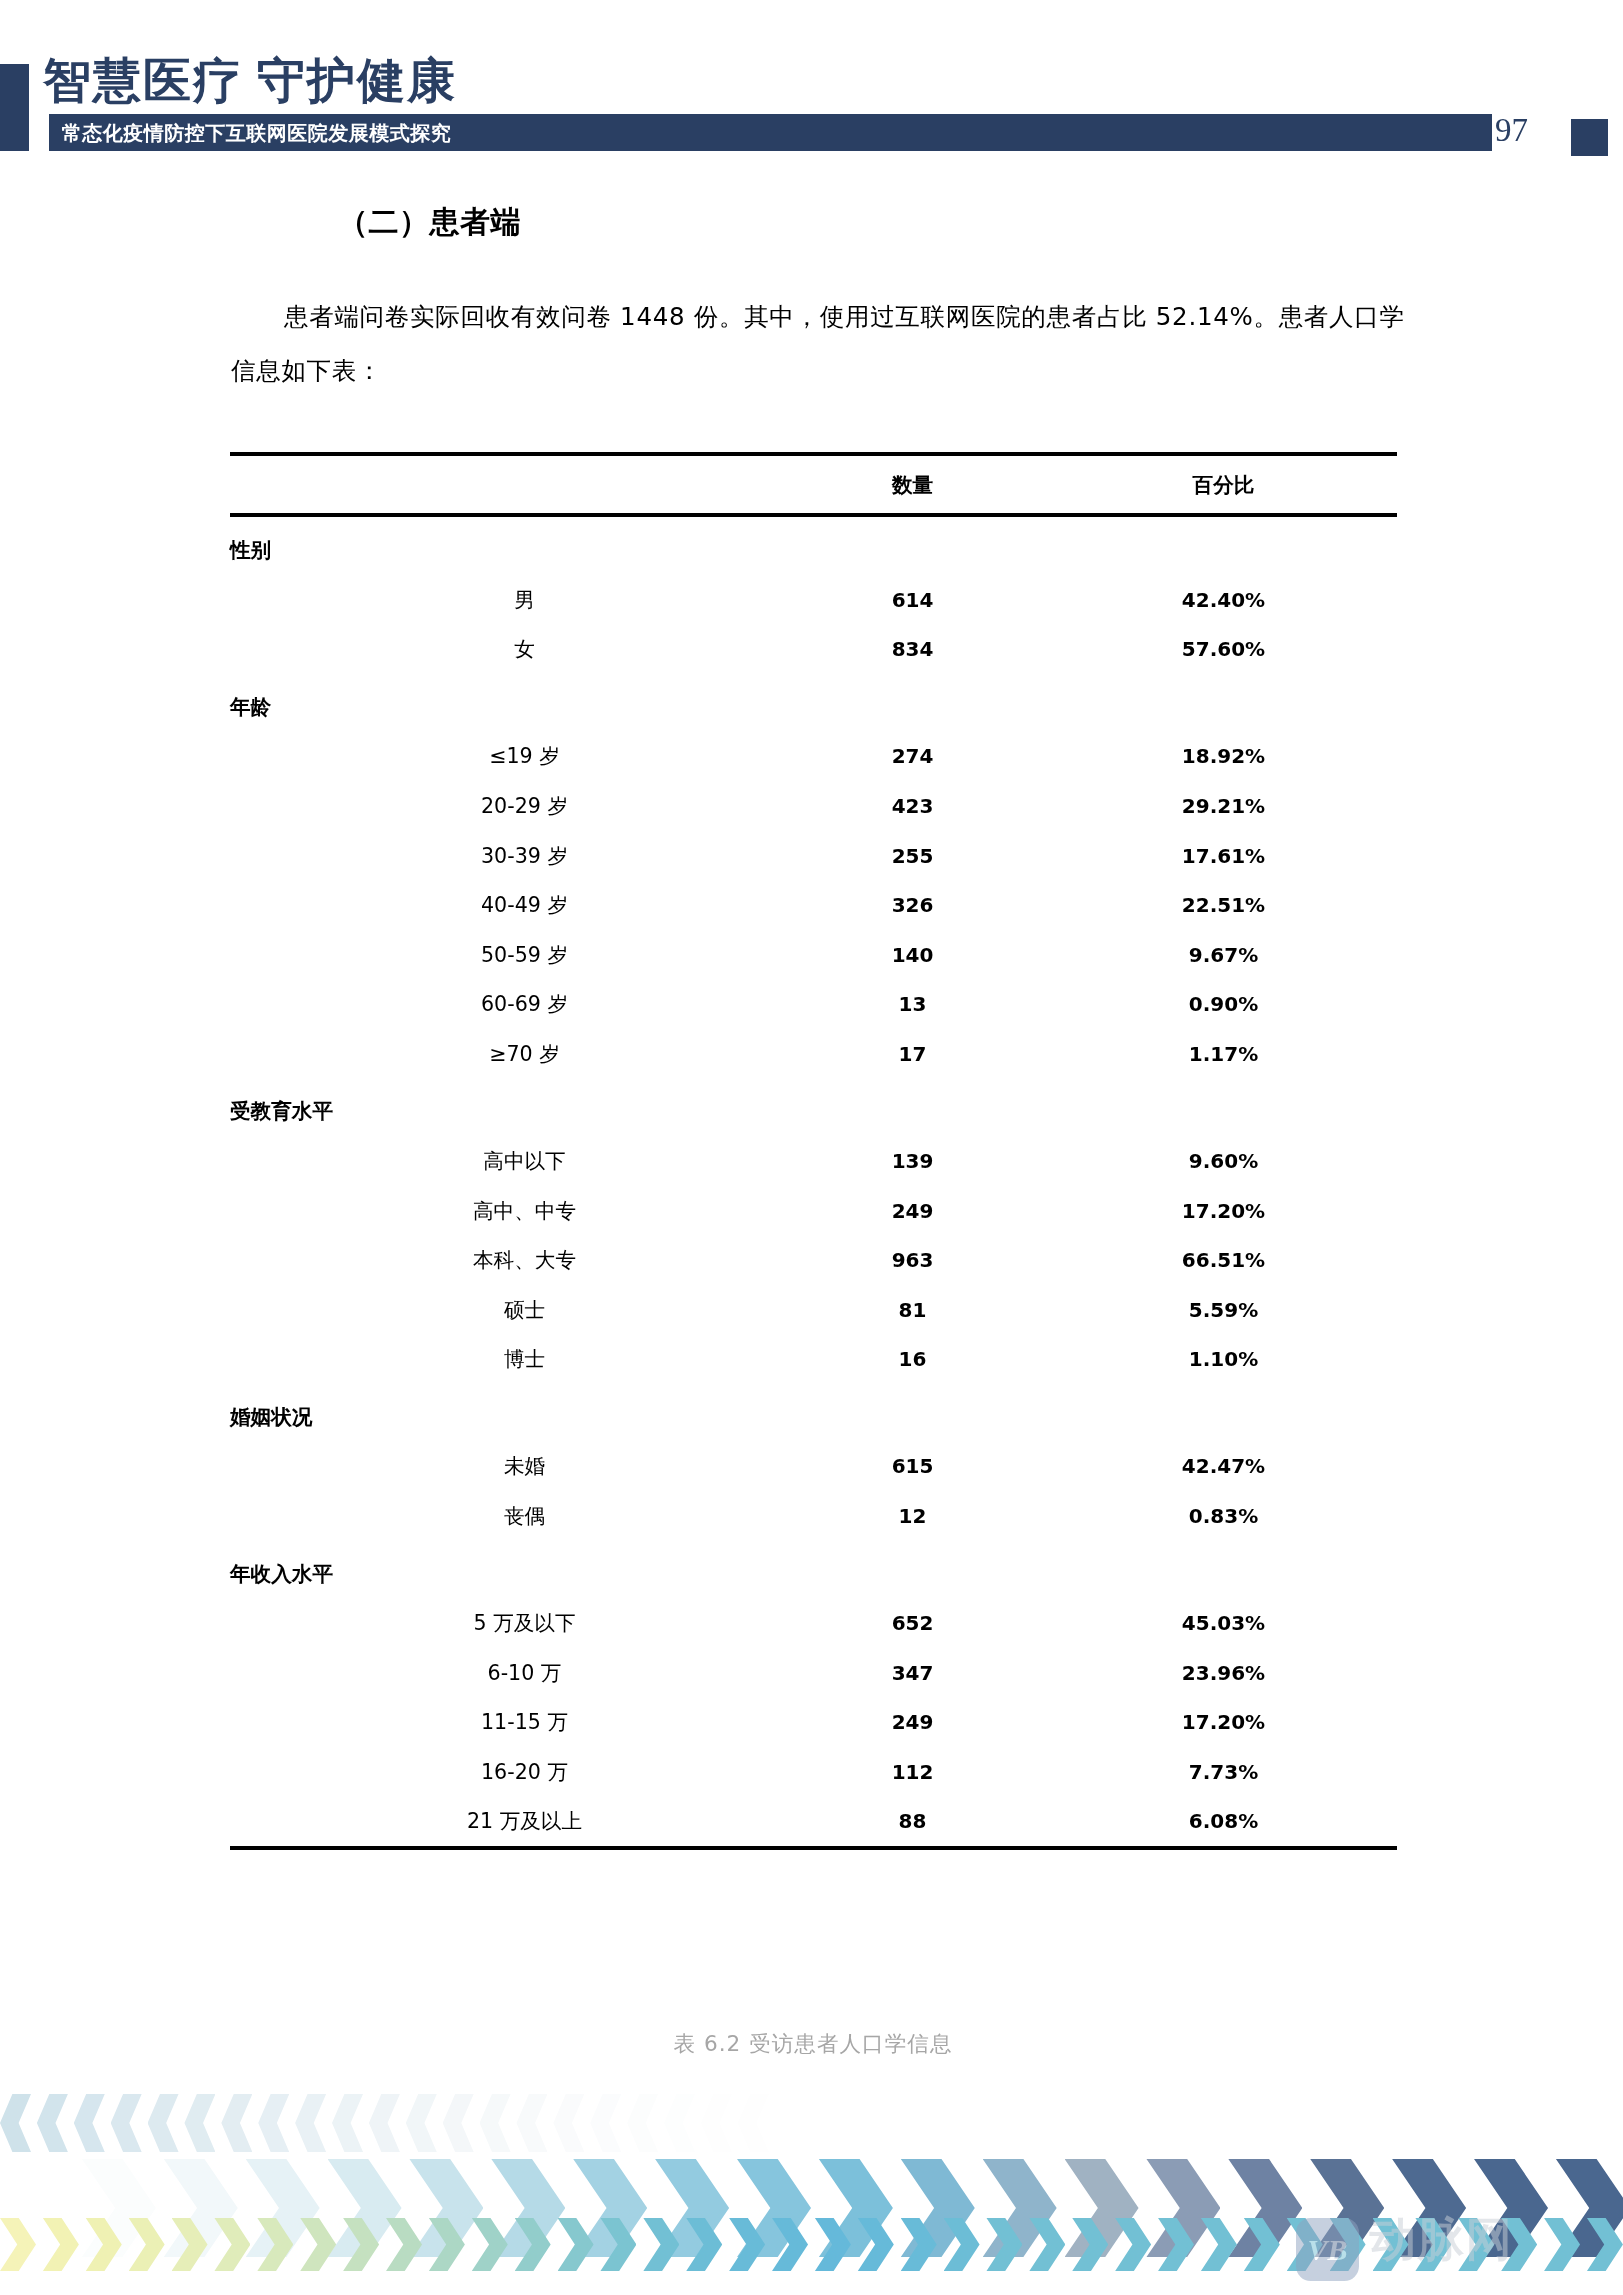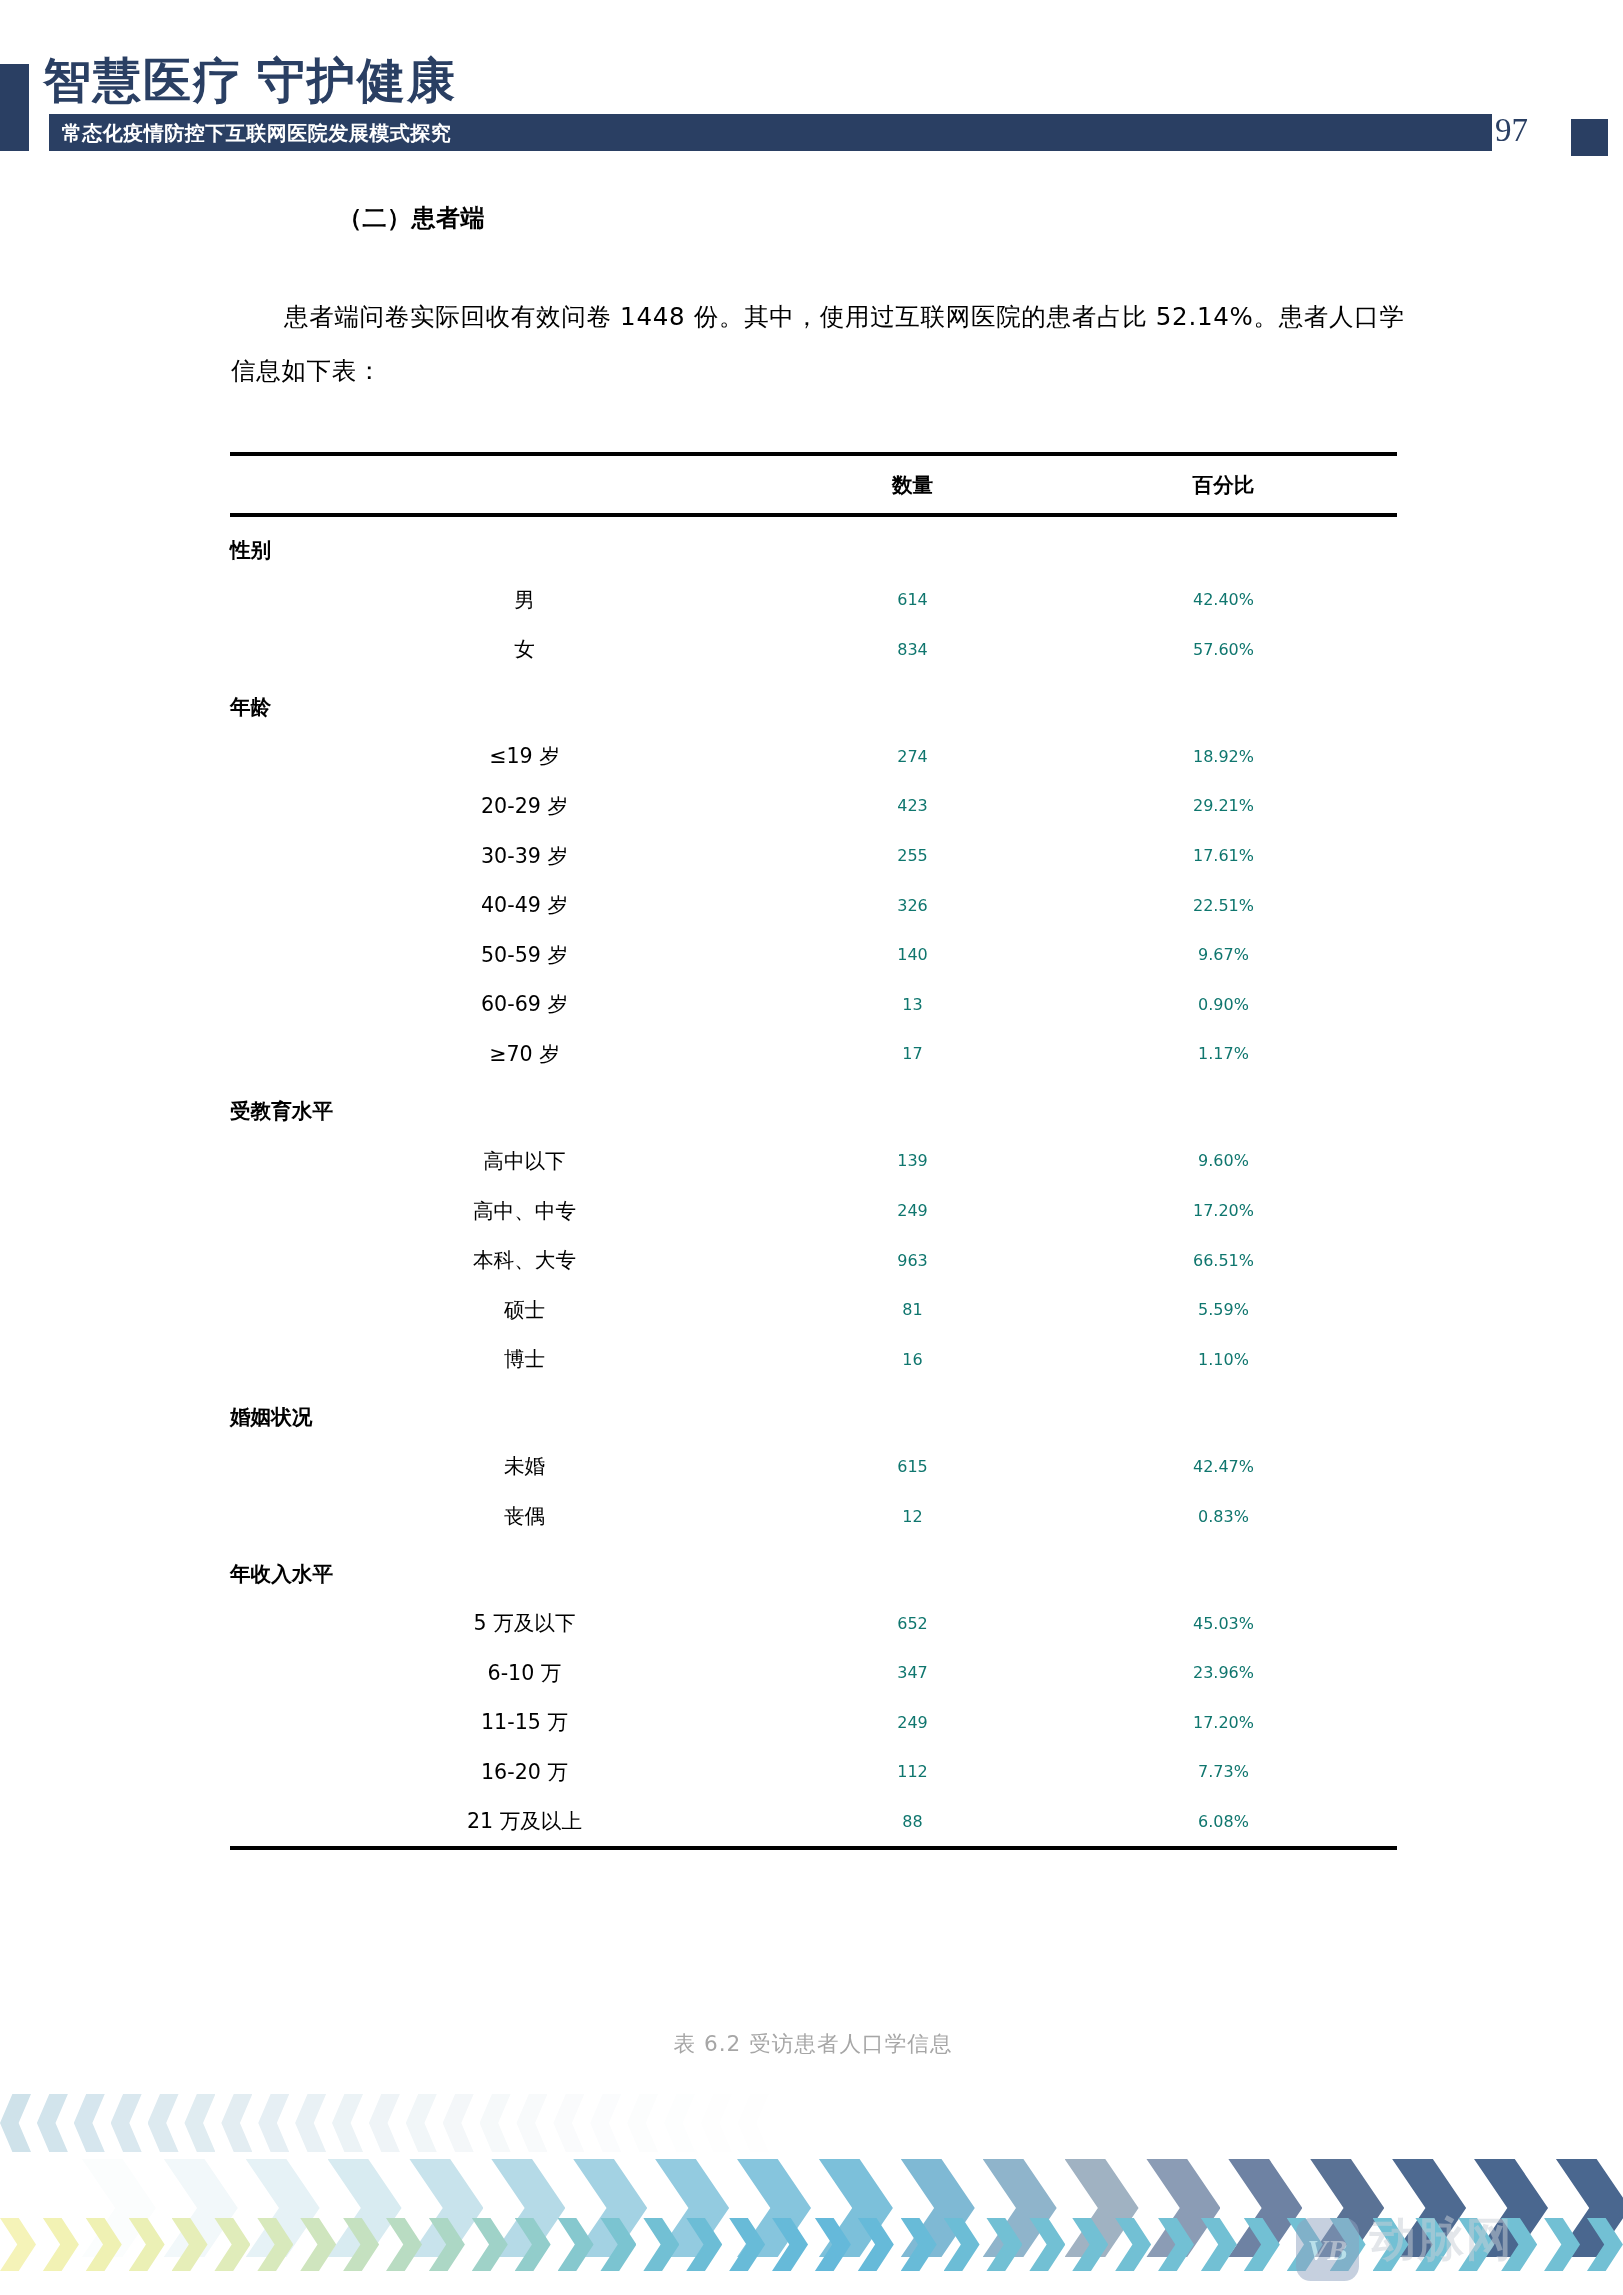--- a/index.html
+++ b/index.html
@@ -30,21 +30,21 @@
   #page-number{
     position:absolute;left:1482px;top:112px;width:59px;text-align:center;
     font-family:"Liberation Serif","DejaVu Serif",serif;
     font-size:33px;color:#2A3F63;
   }
   #header-right-square{position:absolute;left:1571px;top:119px;width:37px;height:37px;background:#2A3F63;}
 
   
   #section-heading{
     position:absolute;left:338px;top:202px;
-    font-family:"DejaVu Sans",sans-serif;font-weight:bold;font-size:24px;color:#000;
+    font-family:"DejaVu Sans",sans-serif;font-weight:bold;font-size:30px;color:#000;
     letter-spacing:0.5px;white-space:nowrap;
   }
   #intro-paragraph{
     position:absolute;left:231px;top:290px;width:1178px;
     font-family:"DejaVu Sans",sans-serif;font-size:24.5px;line-height:54px;color:#000;
     text-indent:53px;letter-spacing:0.7px;
   }
 
   
   #table-wrap{position:absolute;left:230px;top:452px;width:1166px;}
@@ -63,22 +63,22 @@
 
   td.grp{
     font-family:"DejaVu Sans",sans-serif;font-weight:bold;font-size:20.6px;
     text-align:left;padding:12.8px 0 10.8px 0;color:#000;
   }
   td.lbl{
     font-family:"DejaVu Sans",sans-serif;font-size:20.6px;
     text-align:center;padding:10.8px 0;color:#000;
   }
   td.num,td.pct{
-    font-family:"DejaVu Sans",sans-serif;font-size:16px;
-    text-align:center;padding:10.8px 0;color:#0f766e;
+    font-family:"DejaVu Sans",sans-serif;font-size:20px;
+    text-align:center;padding:10.8px 0;color:#000000;font-weight:bold;
   }
   tr.sub td.lbl{padding-left:44px;}
   tr.grp-row td{padding-top:18.7px;}
 
   #table-caption{
     position:absolute;left:230px;top:2029px;width:1166px;text-align:center;
     font-family:"DejaVu Sans",sans-serif;font-size:21.6px;color:#A6A6A6;letter-spacing:1px;
   }
 
   

